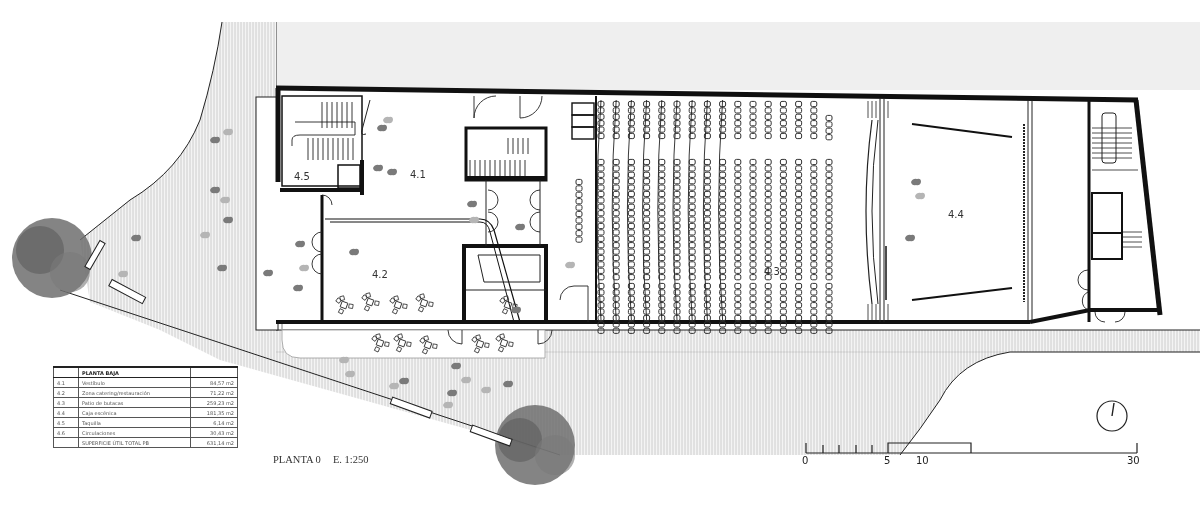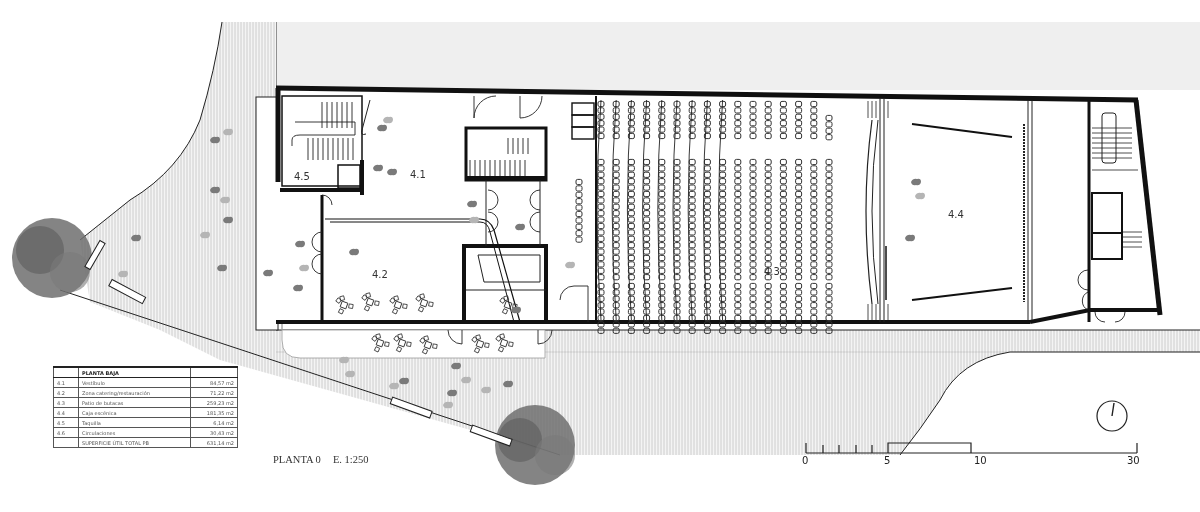--- a/index.html
+++ b/index.html
@@ -874,15 +874,15 @@
   </tr>
 </tbody>
     </table>
 
 <div class="title">
   <span>PLANTA 0</span><span>E. 1:250</span>
 </div>
 
 <div class="scale-lbl" style="left:802px">0</div>
 <div class="scale-lbl" style="left:884px">5</div>
-<div class="scale-lbl" style="left:974px">10</div>
+<div class="scale-lbl" style="left:916px">10</div>
 <div class="scale-lbl" style="left:1127px">30</div>
 </div>
 
 </body></html>

